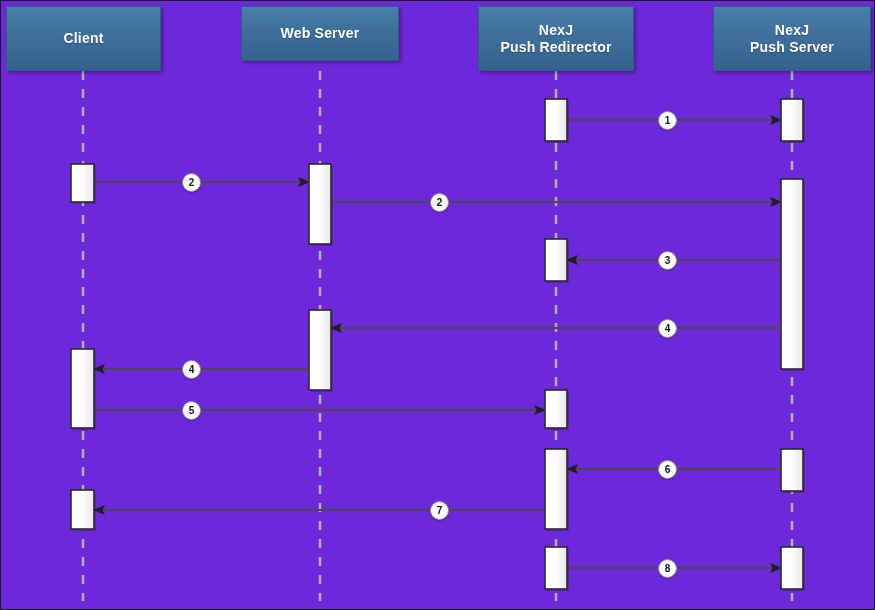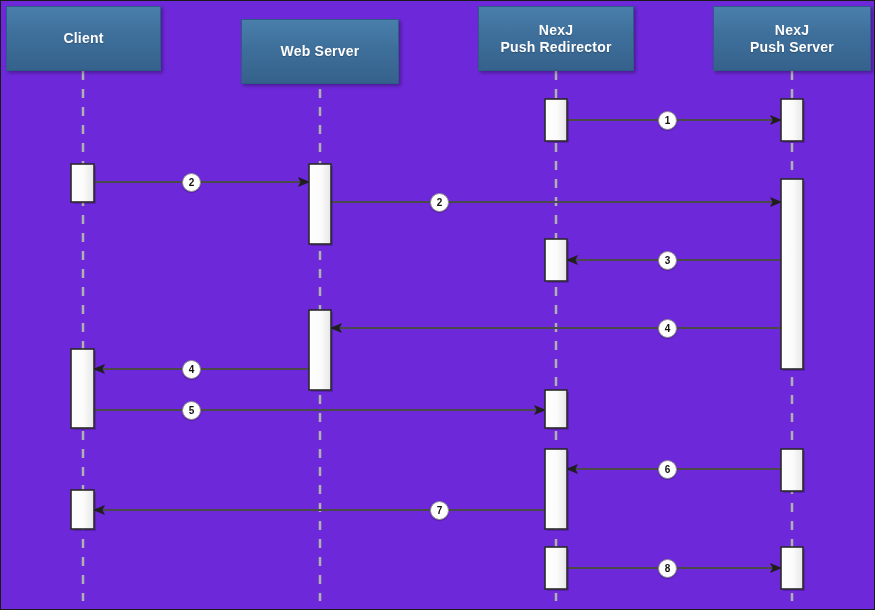--- a/index.html
+++ b/index.html
@@ -133,21 +133,21 @@
         <rect x="544" y="546" width="22" height="42" fill="url(#actGrad)" stroke="#2b2b2b" stroke-width="1.6"></rect>
         <rect x="782" y="548" width="22" height="42" fill="rgba(0,0,0,0.18)"></rect>
         <rect x="780" y="546" width="22" height="42" fill="url(#actGrad)" stroke="#2b2b2b" stroke-width="1.6"></rect>
       </g>
   </svg>
 
   <div id="headers-layer">
       <div class="participant-header" style="left: 5px; top: 5px; width: 155px; height: 65px;">
         <span class="participant-label">Client</span>
       </div>
-      <div class="participant-header" style="left: 240px; top: 18px; width: 158px; height: 65px;">
+      <div class="participant-header" style="left: 240px; top: 5px; width: 158px; height: 55px;">
         <span class="participant-label">Web Server</span>
       </div>
       <div class="participant-header" style="left: 477px; top: 5px; width: 156px; height: 65px;">
         <span class="participant-label">NexJ
 Push Redirector</span>
       </div>
       <div class="participant-header" style="left: 712px; top: 5px; width: 158px; height: 65px;">
         <span class="participant-label">NexJ
 Push Server</span>
       </div>

